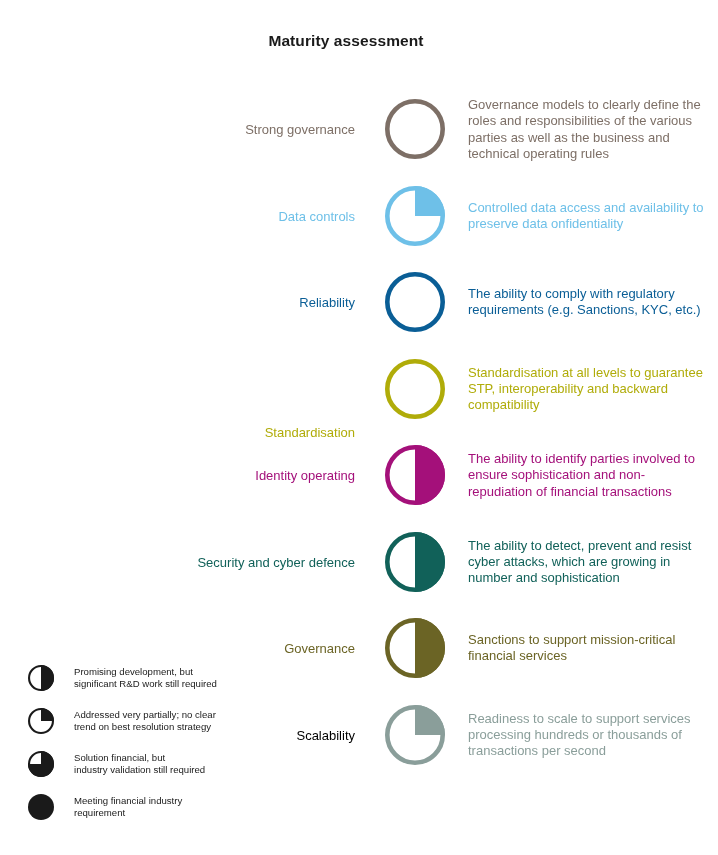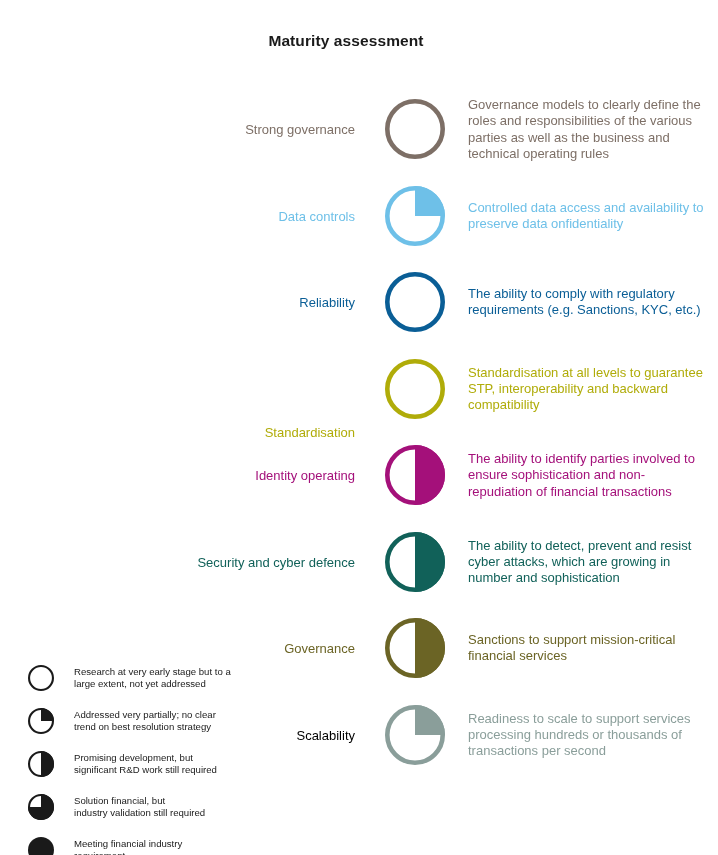--- a/index.html
+++ b/index.html
@@ -181,55 +181,44 @@
       </div>
       <div class="row-desc" style="color: rgb(138, 158, 154);">Readiness to scale to support services processing hundreds or thousands of transactions per second</div>
     </div>
   </div>
 
 <div id="legend">
     <div class="legend-row">
       <div class="legend-dial">
         <svg viewBox="0 0 26 26" width="26" height="26" xmlns="http://www.w3.org/2000/svg">
           <circle cx="13" cy="13" r="11.95" fill="none" stroke="#1a1a1a" stroke-width="2.1"></circle>
-        </svg>
-      </div>
-      <div class="legend-text">
-        <div>Research at very early stage but to a</div>
-        <div>large extent, not yet addressed</div>
+          <path d="M 13 13 L 13 0 A 13 13 0 0 1 13.000 26.000 Z" fill="#1a1a1a"></path>
+        </svg>
+      </div>
+      <div class="legend-text">
+        <div>Promising development, but</div>
+        <div>significant R&amp;D work still required</div>
       </div>
     </div>
     <div class="legend-row">
       <div class="legend-dial">
         <svg viewBox="0 0 26 26" width="26" height="26" xmlns="http://www.w3.org/2000/svg">
           <circle cx="13" cy="13" r="11.95" fill="none" stroke="#1a1a1a" stroke-width="2.1"></circle>
           <path d="M 13 13 L 13 0 A 13 13 0 0 1 26.000 13.000 Z" fill="#1a1a1a"></path>
         </svg>
       </div>
       <div class="legend-text">
         <div>Addressed very partially; no clear</div>
         <div>trend on best resolution strategy</div>
       </div>
     </div>
     <div class="legend-row">
       <div class="legend-dial">
         <svg viewBox="0 0 26 26" width="26" height="26" xmlns="http://www.w3.org/2000/svg">
           <circle cx="13" cy="13" r="11.95" fill="none" stroke="#1a1a1a" stroke-width="2.1"></circle>
-          <path d="M 13 13 L 13 0 A 13 13 0 0 1 13.000 26.000 Z" fill="#1a1a1a"></path>
-        </svg>
-      </div>
-      <div class="legend-text">
-        <div>Promising development, but</div>
-        <div>significant R&amp;D work still required</div>
-      </div>
-    </div>
-    <div class="legend-row">
-      <div class="legend-dial">
-        <svg viewBox="0 0 26 26" width="26" height="26" xmlns="http://www.w3.org/2000/svg">
-          <circle cx="13" cy="13" r="11.95" fill="none" stroke="#1a1a1a" stroke-width="2.1"></circle>
           <path d="M 13 13 L 13 0 A 13 13 0 1 1 0.000 13.000 Z" fill="#1a1a1a"></path>
         </svg>
       </div>
       <div class="legend-text">
         <div>Solution financial, but</div>
         <div>industry validation still required</div>
       </div>
     </div>
     <div class="legend-row">
       <div class="legend-dial">

